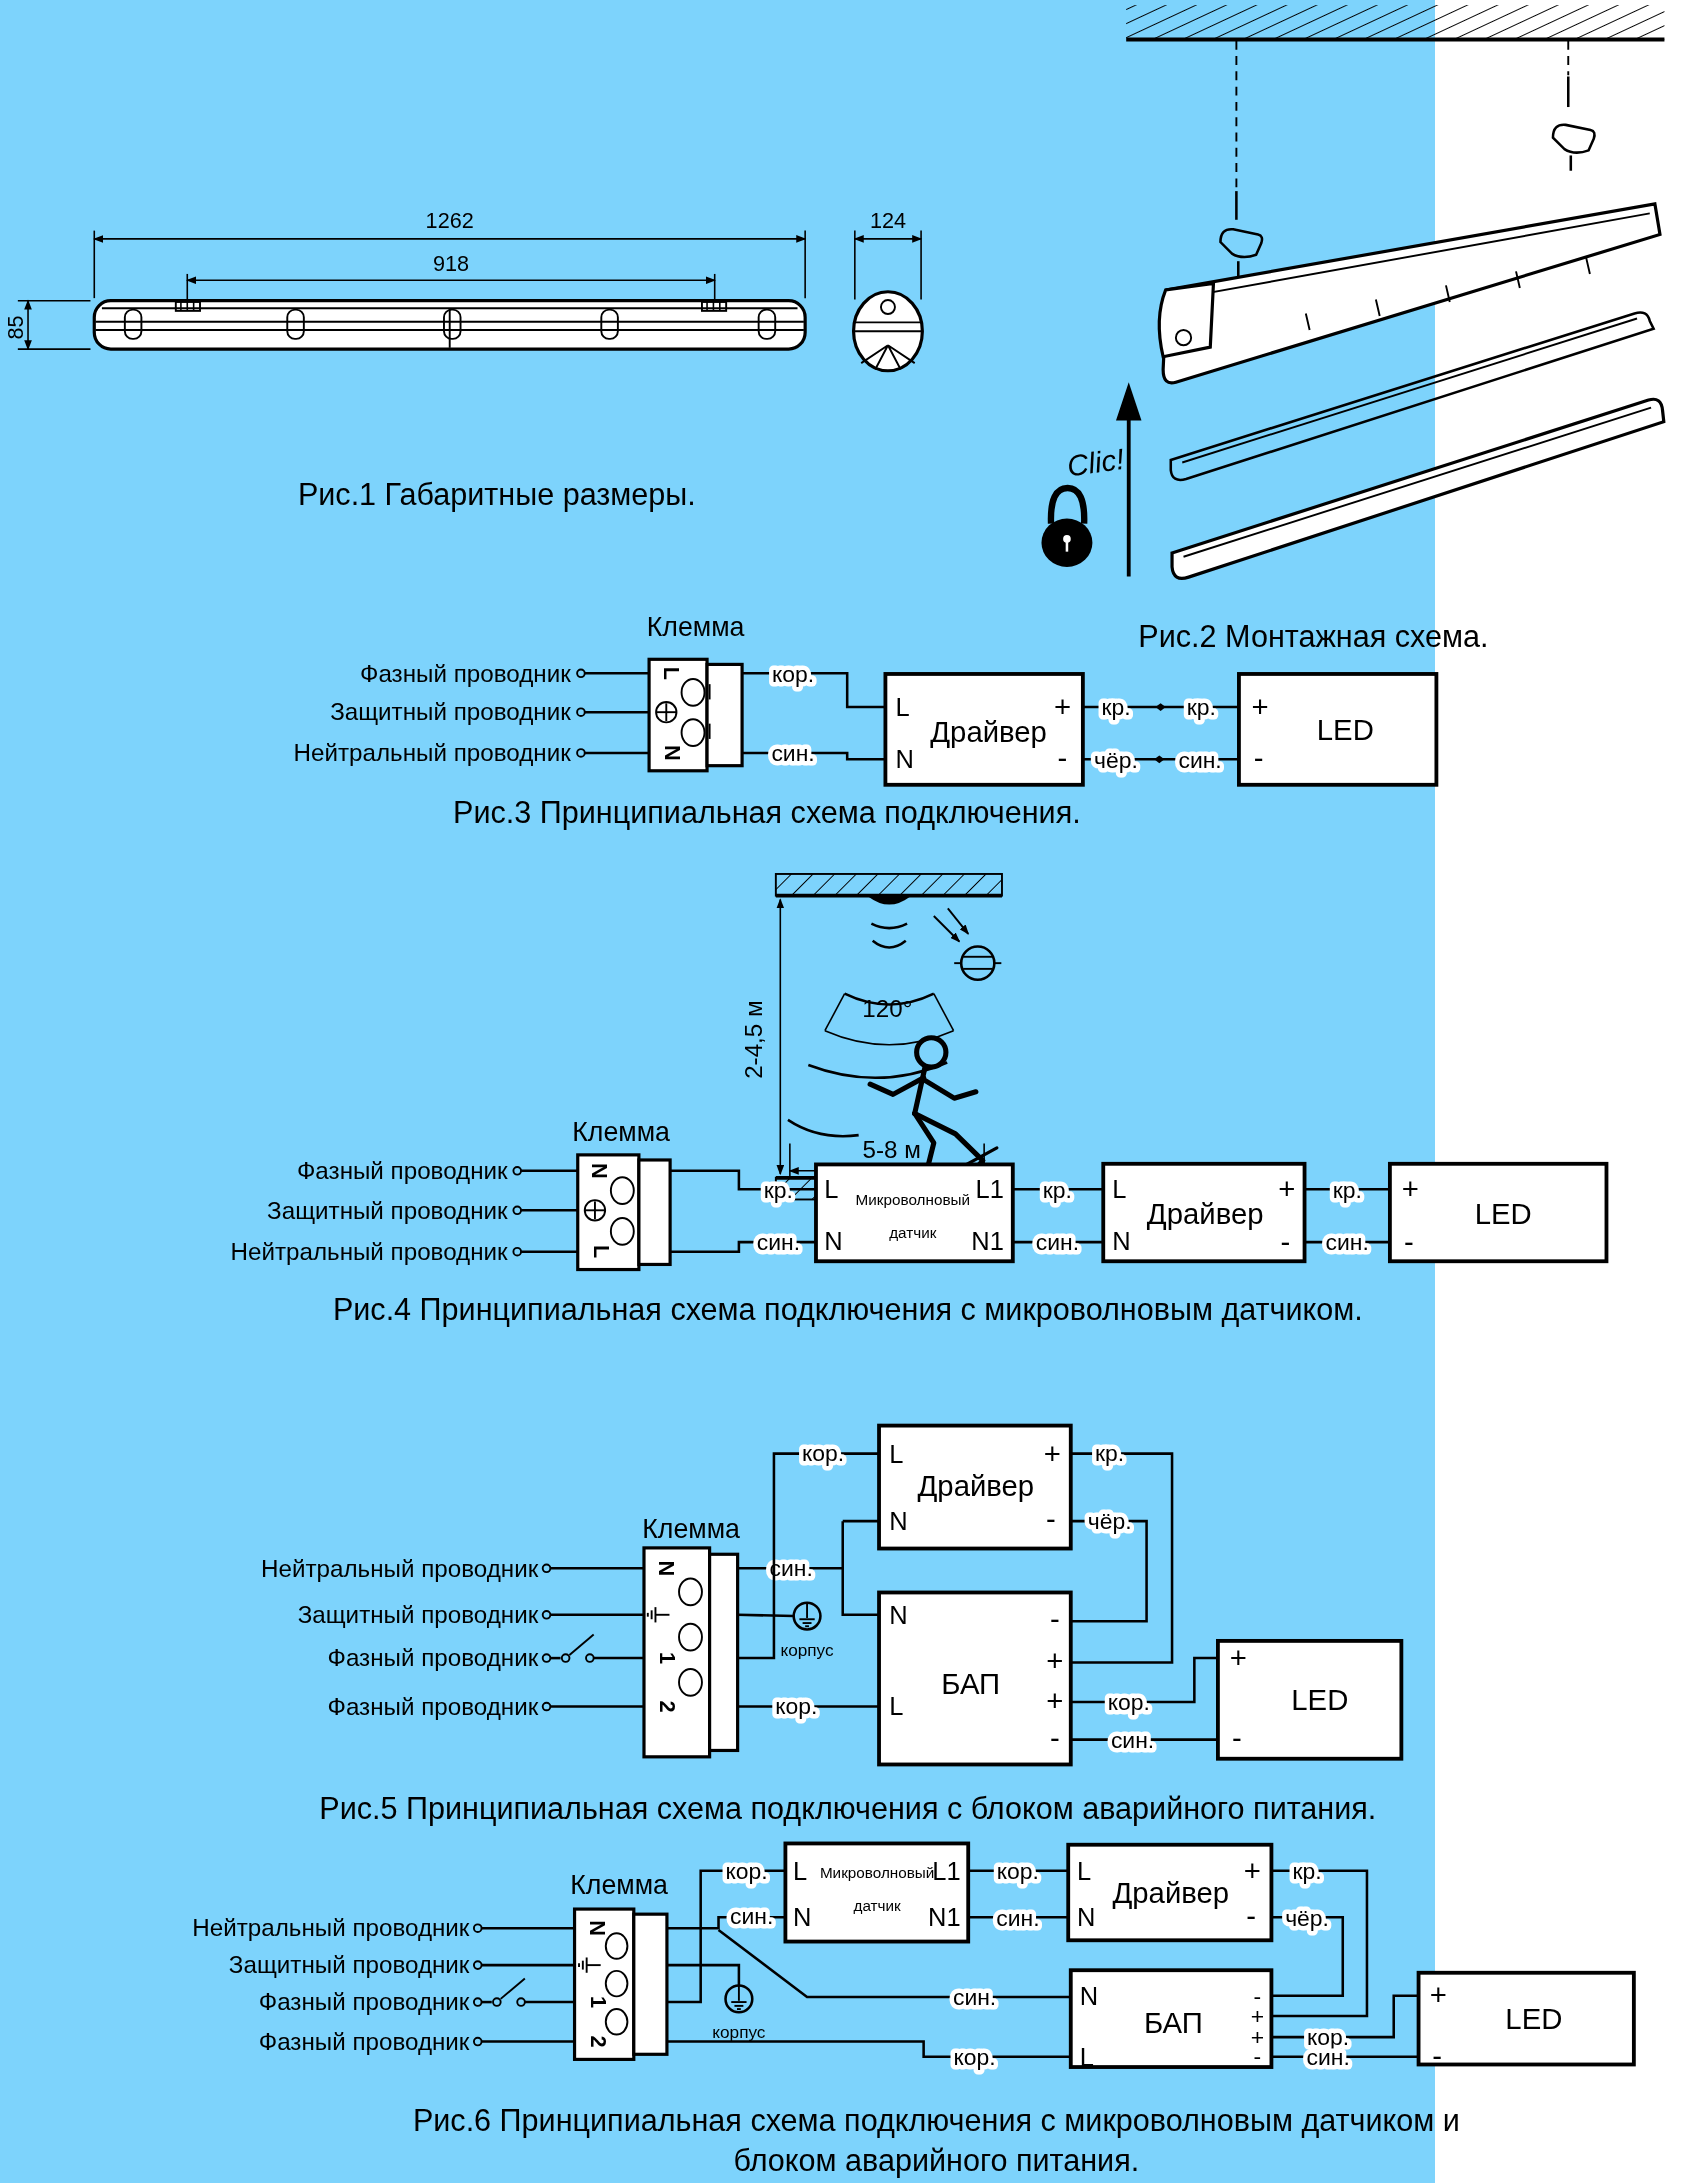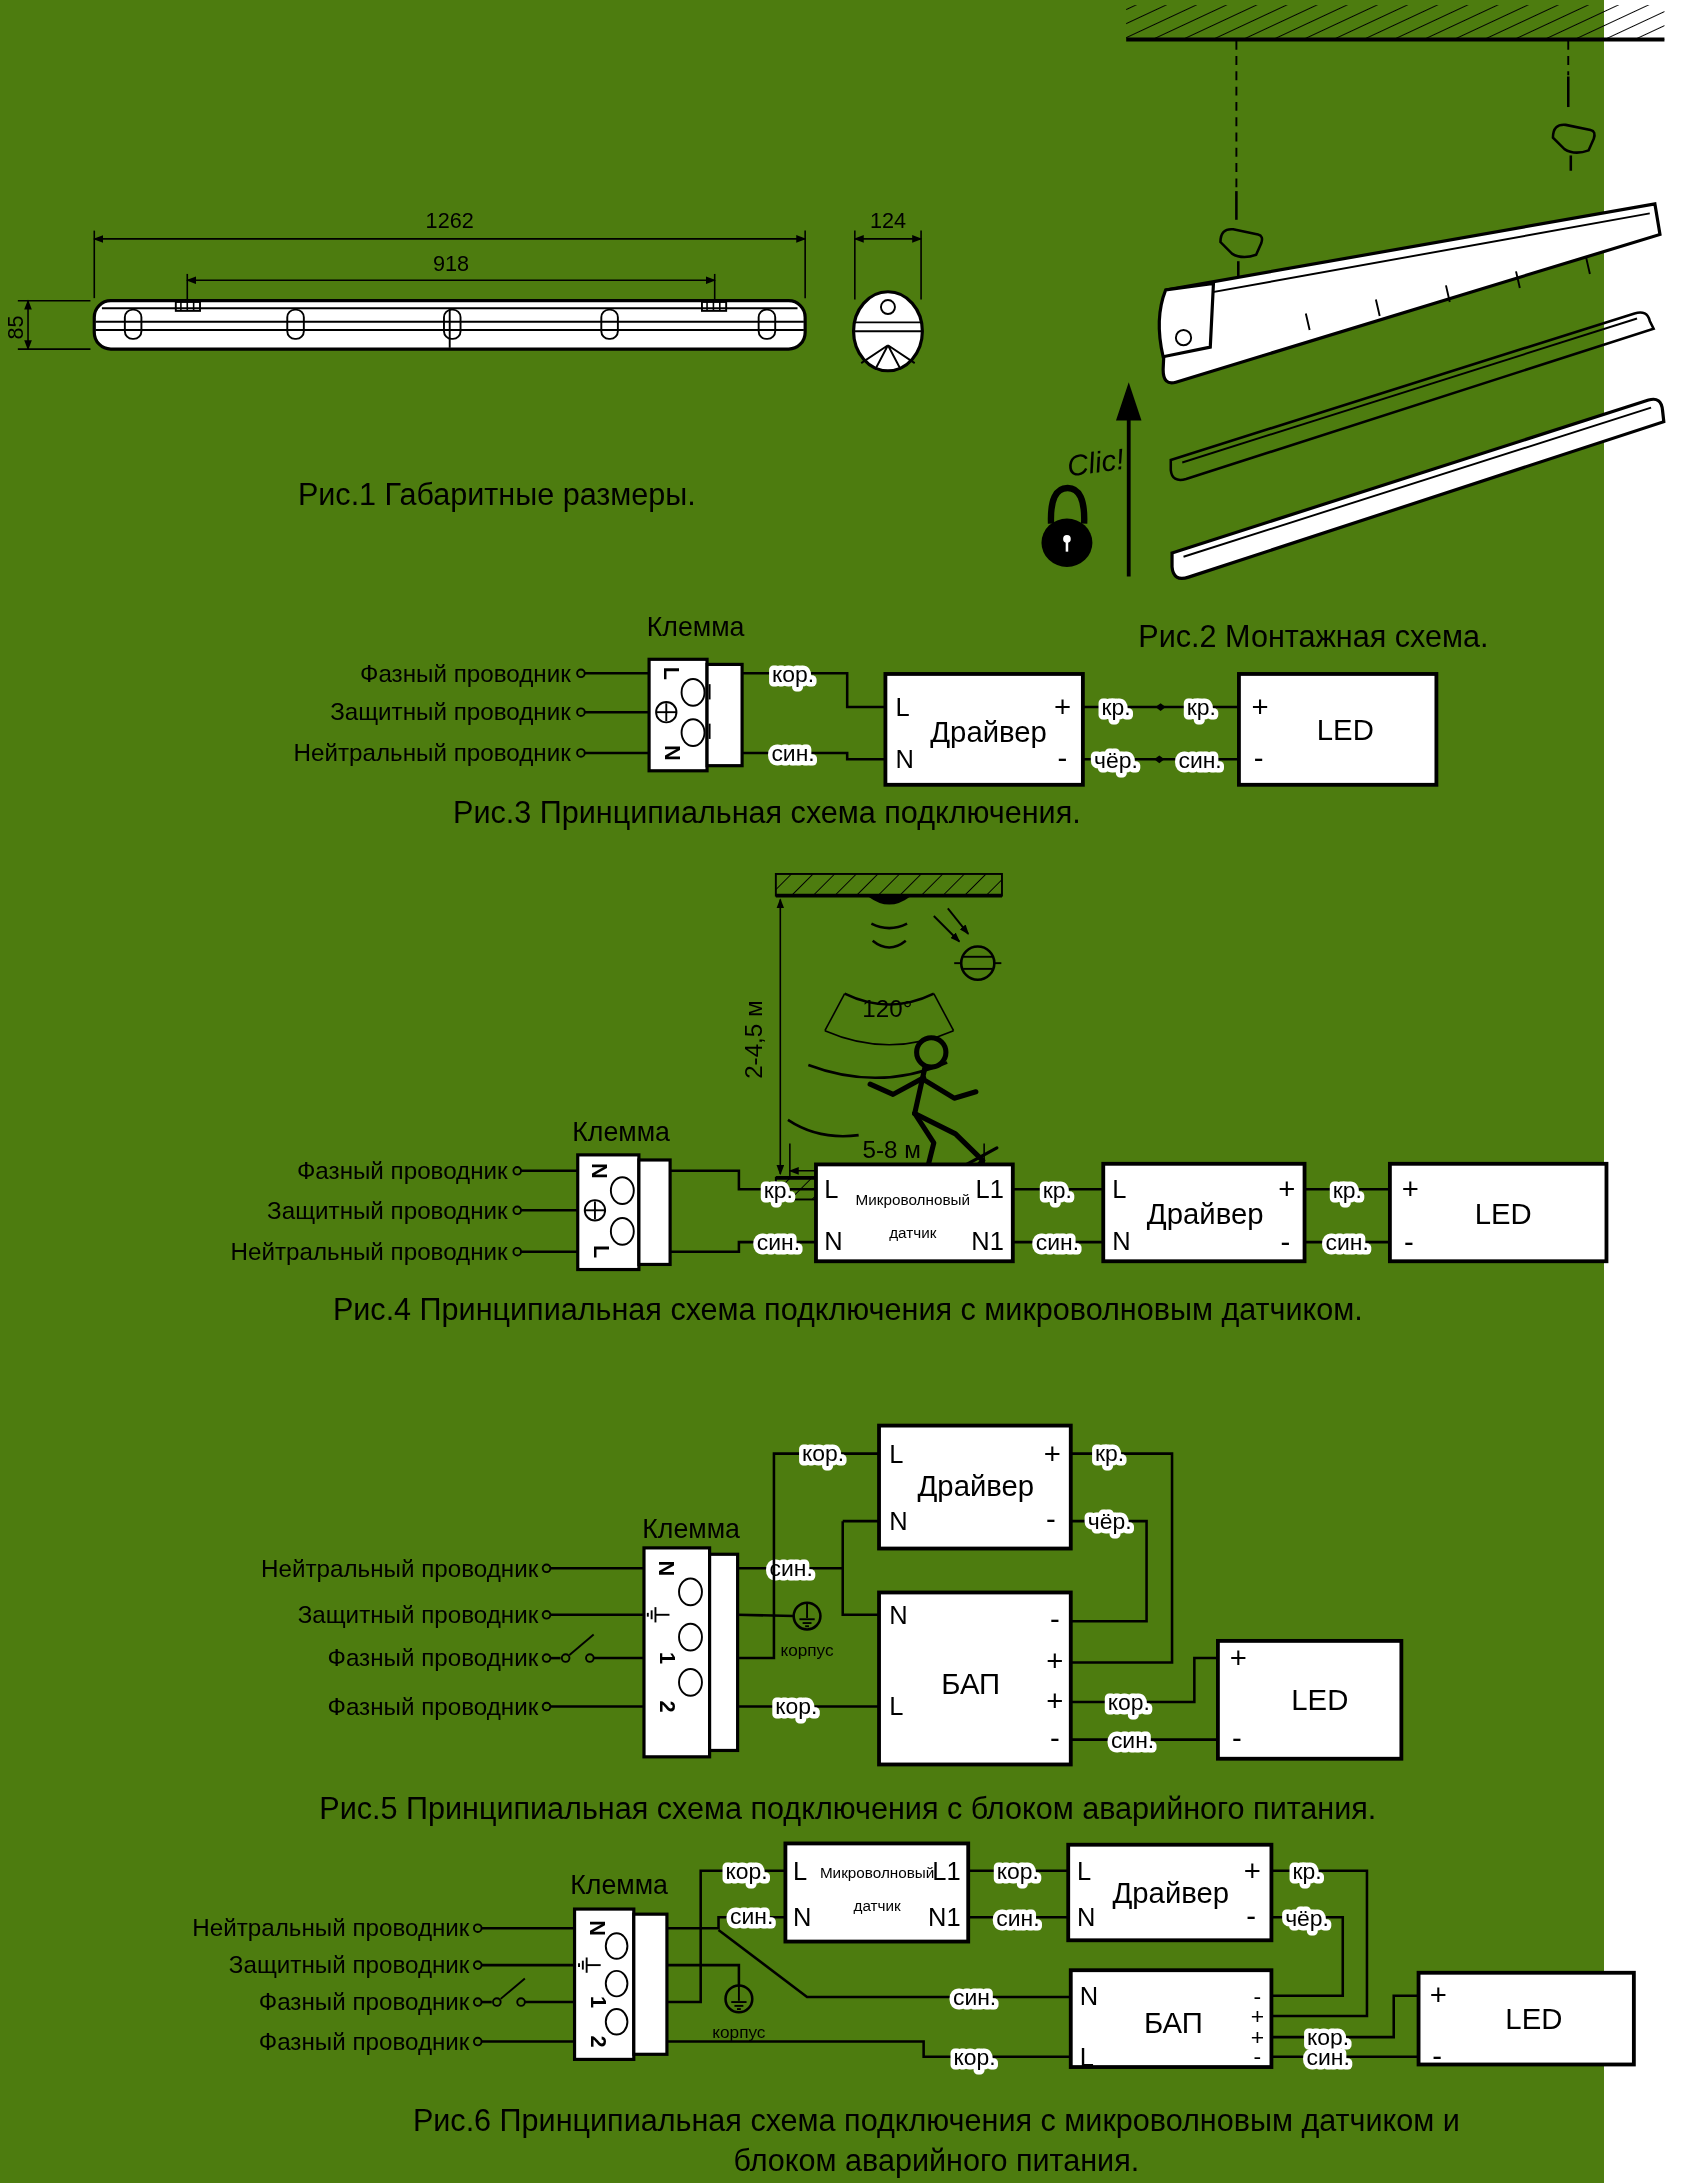--- a/index.html
+++ b/index.html
@@ -1,16 +1,16 @@
 <!DOCTYPE html>
 <html style="font-size:10.2px"><head>
 <meta charset="utf-8">
 <style>
   html,body{margin:0;padding:0;background:#fff;}
-  .page{width:1604px;height:2183px;position:relative;background:#4d7c0f;}
+  .page{width:1435px;height:2183px;position:relative;background:#7dd3fc;}
   svg{display:block;}
   text{font-family:"Liberation Sans","DejaVu Sans",sans-serif;fill:#000;}
   .cap{font-size:48px;}
   .lbl{font-size:38px;}
   .klm{font-size:42px;}
   .prt{font-size:40px;}
   .tlt{font-size:34px;font-weight:bold;}
   .sgn{font-size:46px;}
   .bxt{font-size:46px;}
   .wl{font-size:36px;paint-order:stroke;stroke:#ffffff;stroke-width:14px;stroke-linejoin:round;}

